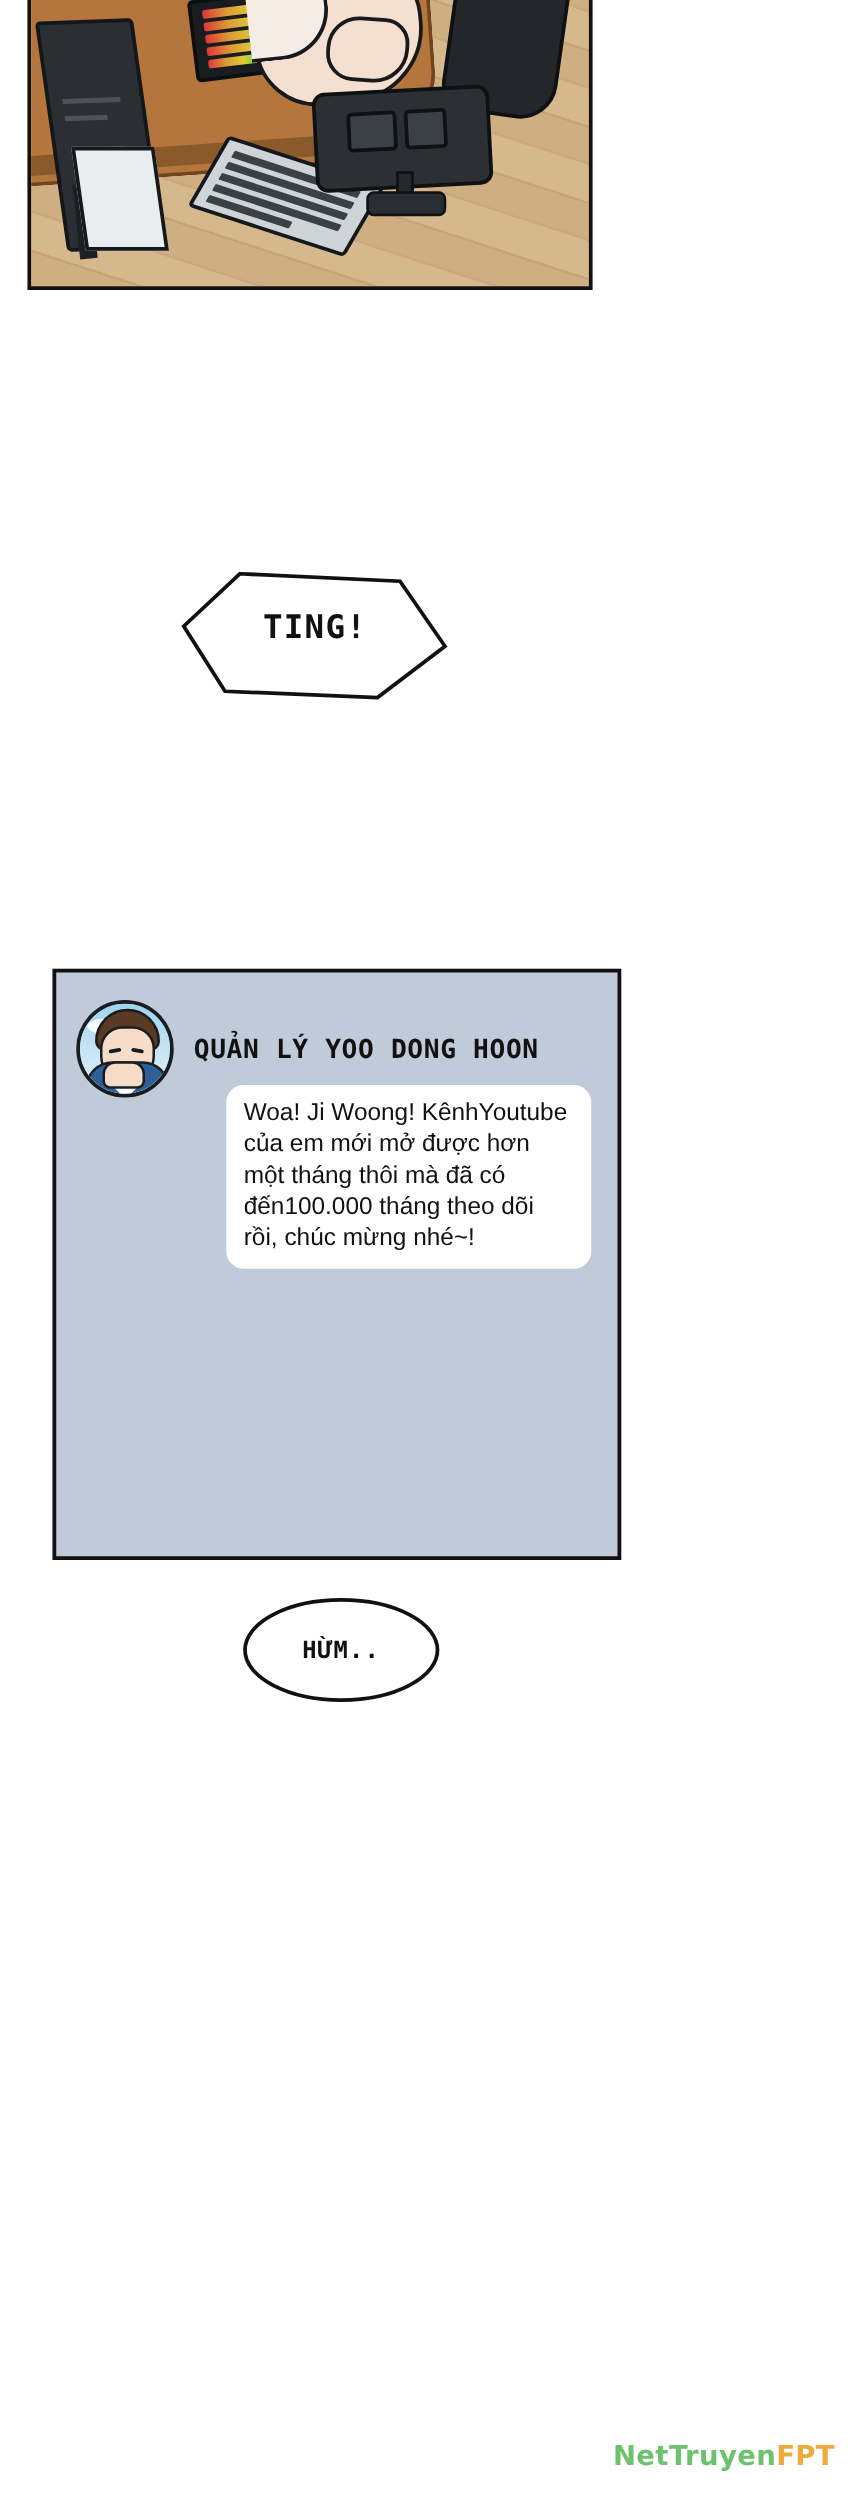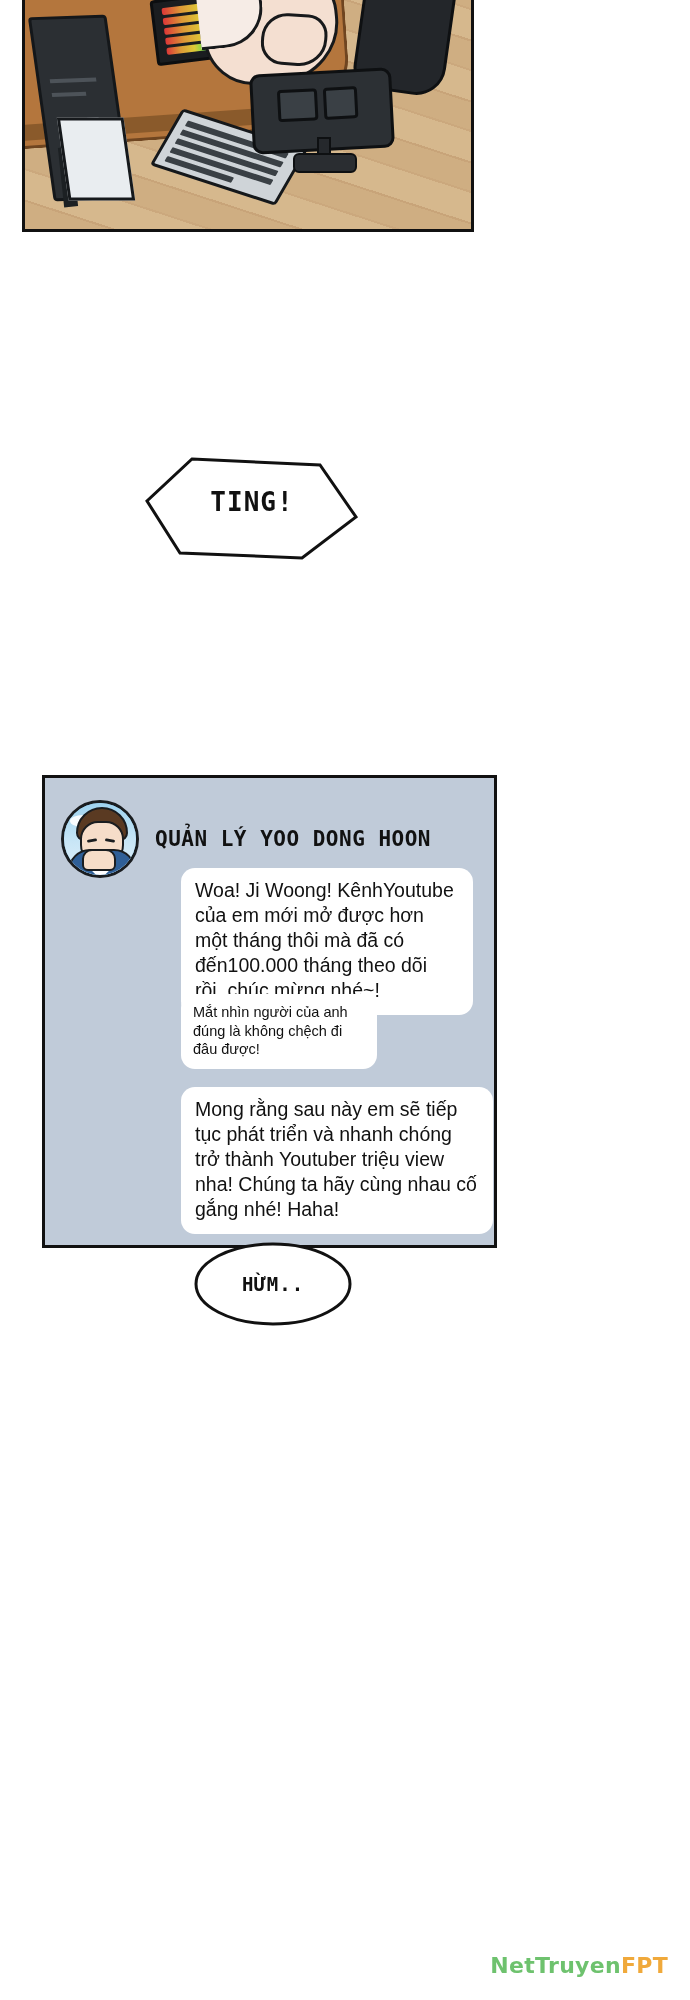--- a/index.html
+++ b/index.html
@@ -407,21 +407,21 @@
     top: 309px;
     width: 312px;
     padding: 10px 14px 12px 14px;
     font-size: 19.5px;
   }
 
   
   .hum-wrap {
     position: absolute;
     left: 193px;
-    top: 1241px;
+    top: 1277px;
     width: 160px;
     height: 86px;
   }
   .hum-text {
     position: absolute;
     left: 0;
     top: 32px;
     width: 160px;
     text-align: center;
     font-family: "DejaVu Sans Mono", monospace;
@@ -511,22 +511,20 @@
         <div class="mouth"></div>
       </div>
       <div class="body"></div>
       <div class="collar"></div>
       <div class="hand-chin"></div>
     </div>
     <div class="chat-name">QUẢN LÝ YOO DONG HOON</div>
   </div>
 
   <div class="bubble b1">Woa! Ji Woong! KênhYoutube của em mới mở được hơn một tháng thôi mà đã có đến100.000 tháng theo dõi rồi, chúc mừng nhé~!</div>
-  <div class="bubble b2">Mắt nhìn người của anh đúng là không chệch đi đâu được!</div>
-  <div class="bubble b3">Mong rằng sau này em sẽ tiếp tục phát triển và nhanh chóng trở thành Youtuber triệu view nha! Chúng ta hãy cùng nhau cố gắng nhé! Haha!</div>
 </div>
 
 <div class="hum-wrap">
   <svg width="160" height="86" viewBox="0 0 160 86">
     <ellipse cx="80" cy="43" rx="77" ry="40" fill="#ffffff" stroke="#111111" stroke-width="3"></ellipse>
   </svg>
   <div class="hum-text">HỪM..</div>
 </div>
 
 <div class="watermark">

